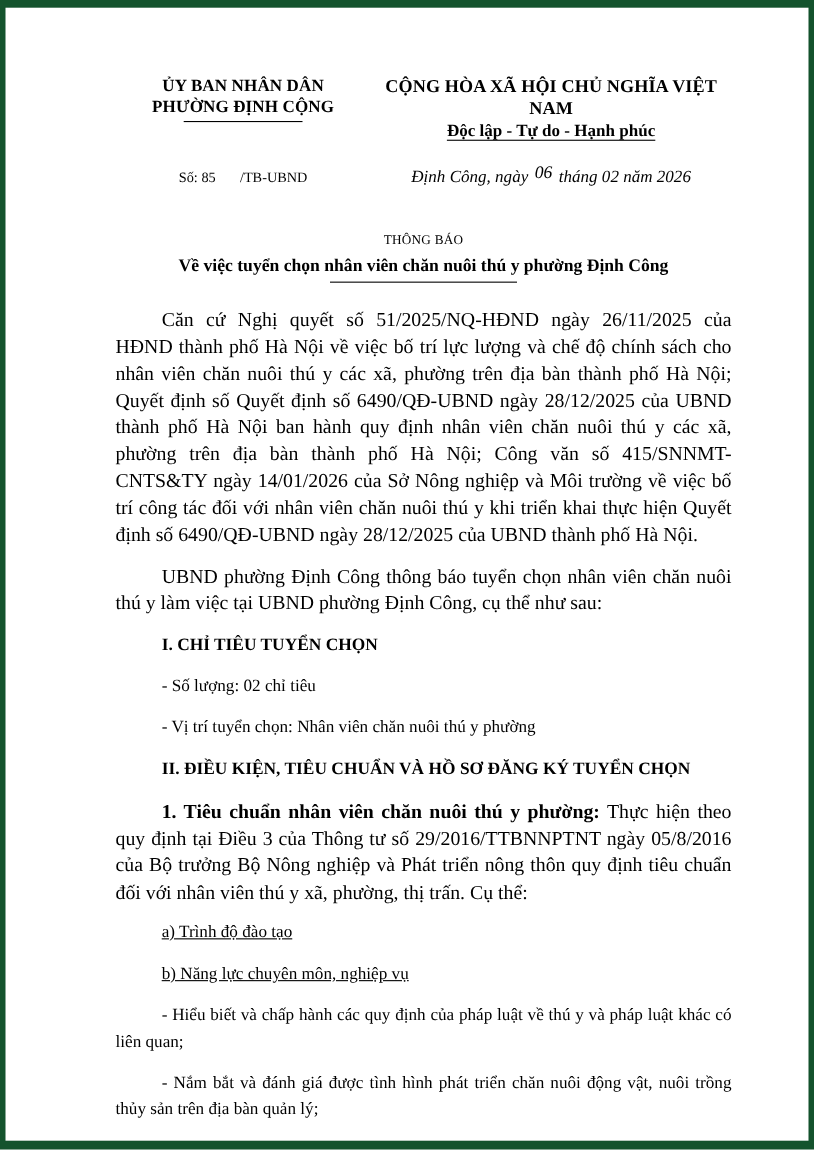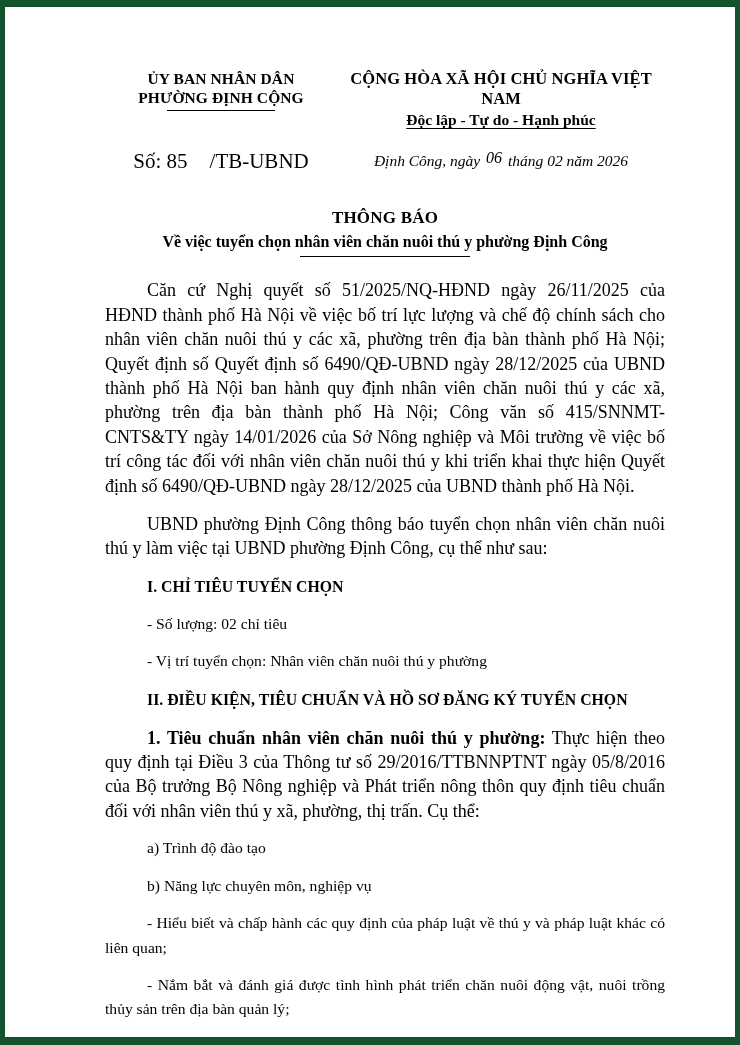--- a/index.html
+++ b/index.html
@@ -83,21 +83,21 @@
   .header-second {
     display: flex;
     align-items: flex-start;
     width: 100%;
     margin-top: 21px;
   }
   .number-line {
     width: 232px;
     flex: 0 0 232px;
     text-align: center;
-    font-size: 21px;
+    font-size: 13px;
     line-height: 20px;
   }
   .number-gap {
     display: inline-block;
     width: 22px;
   }
   .place-date {
     flex: 1 1 auto;
     text-align: center;
     font-style: italic;
@@ -110,22 +110,22 @@
     font-size: 16px;
     padding: 0 2px;
   }
 
   
   .title-block {
     text-align: center;
     margin-top: 36px;
   }
   .doc-title {
-    font-weight: bold;
-    font-size: 17px;
+    font-weight: normal;
+    font-size: 12px;
     line-height: 22px;
     letter-spacing: 0.2px;
   }
   .doc-subtitle {
     font-weight: bold;
     font-size: 16px;
     line-height: 22px;
     margin-top: 2px;
   }
   .rule-title {
@@ -164,20 +164,21 @@
     line-height: 24.4px;
     text-indent: 42px;
     text-align: justify;
   }
   .sub-label {
     margin: 13px 0 0 0;
     font-size: 15.6px;
     line-height: 24.4px;
     text-indent: 42px;
     text-align: left;
+    text-decoration: underline;
   }
   .b { font-weight: bold; }
 </style>
 </head>
 <body>
 
 <div class="page-shadow-wrap">
   <div class="page">
     <div class="content">
 

